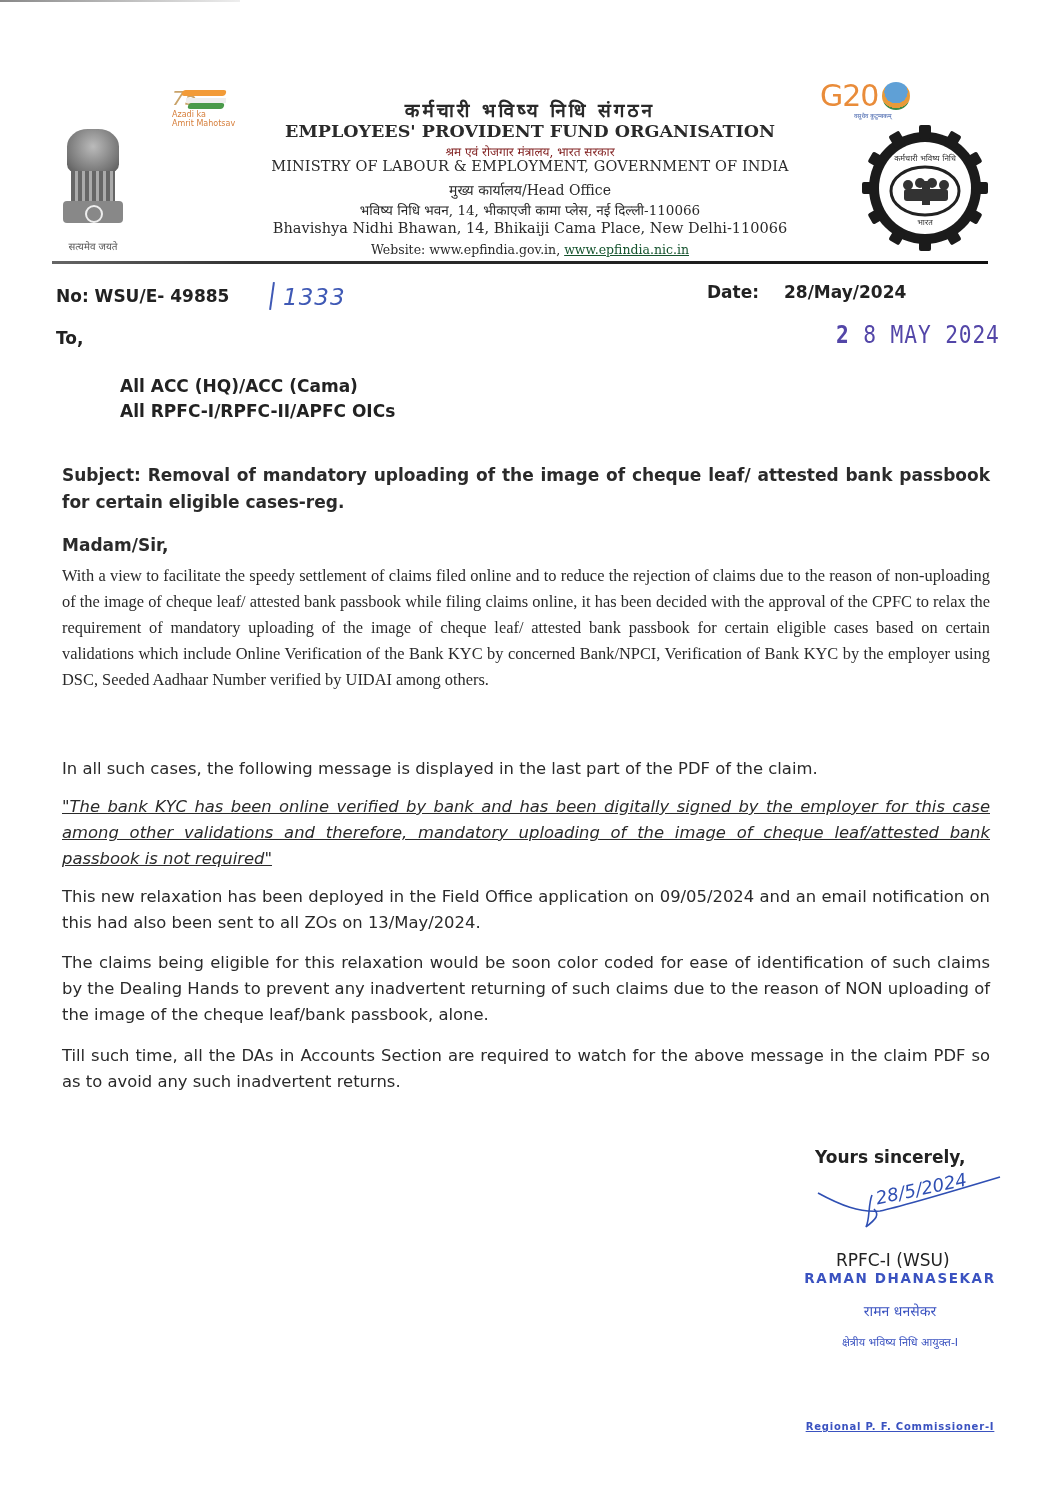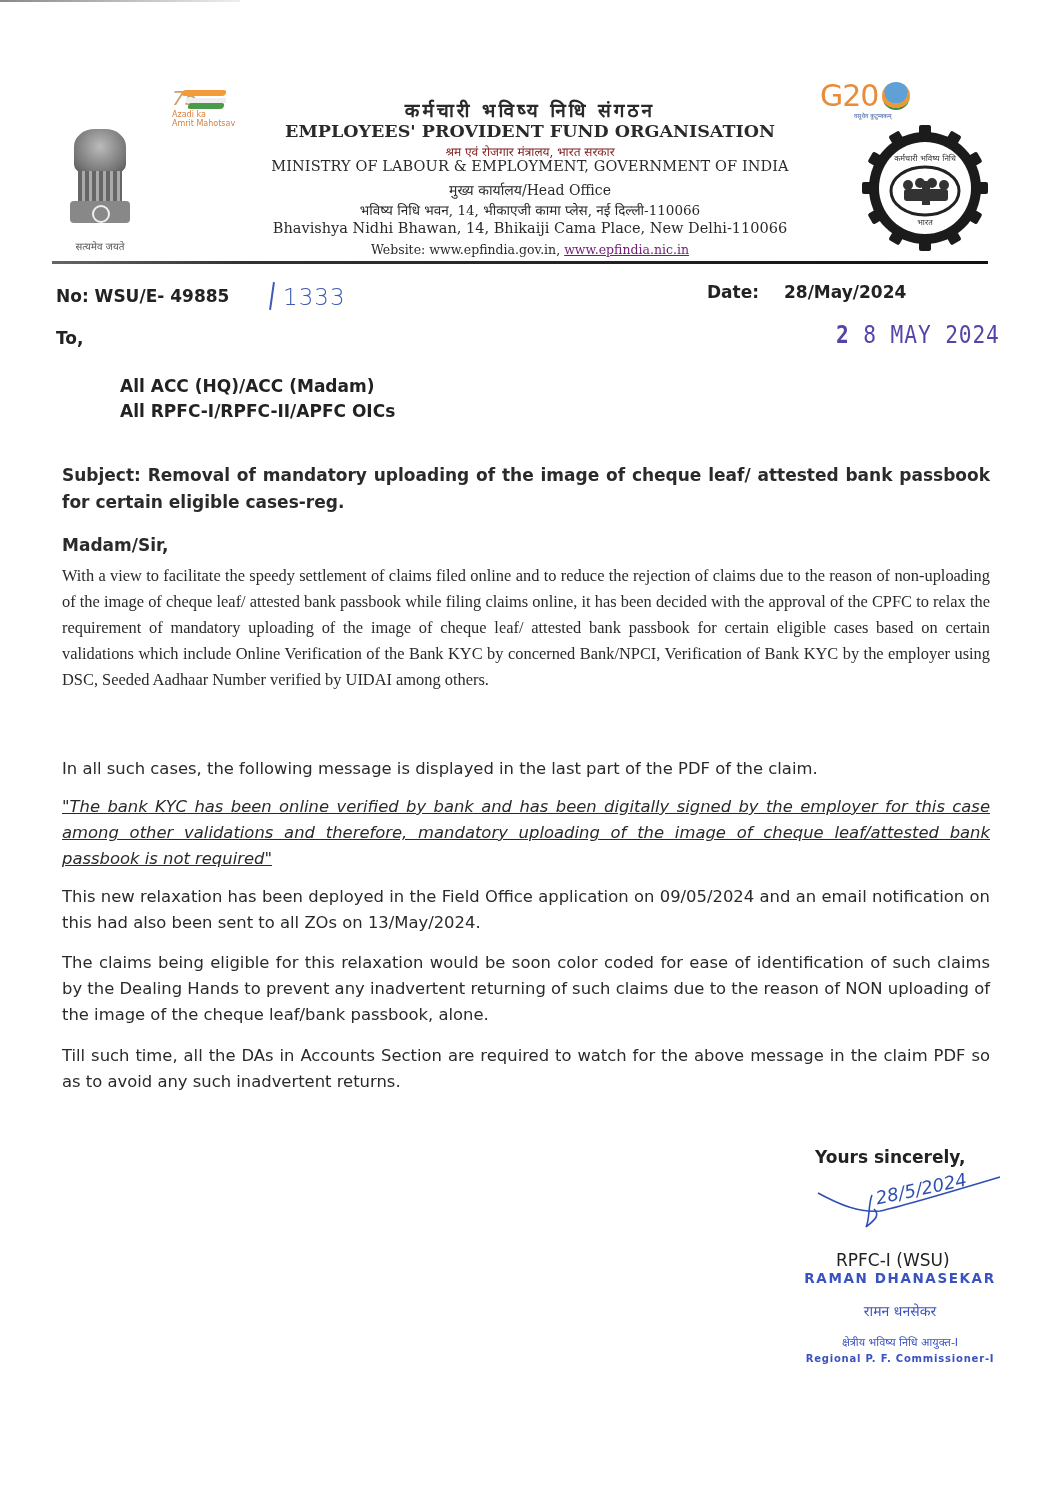--- a/index.html
+++ b/index.html
@@ -13,45 +13,45 @@
   .azadi .flag2 { position:absolute; left:18px; top:12px; width:40px; height:5px; background:#eee; }
   .azadi .flag3 { position:absolute; left:20px; top:17px; width:36px; height:6px; background:#4a9a4a; border-radius:3px; transform:skewX(-15deg); }
   .azadi .seven { position:absolute; left:4px; top:0; font-size:20px; color:#c9a36a; font-family:"DejaVu Sans",sans-serif; font-style:italic; }
   .azadi .txt { position:absolute; left:4px; top:24px; font-size:8px; color:#d67e3a; line-height:9px; font-family:"DejaVu Sans",sans-serif; }
 
   .g20 { left:820px; top:78px; width:110px; height:40px; }
   .g20 .g { font-family:"DejaVu Sans",sans-serif; font-size:30px; color:#e98c3a; letter-spacing:-1px; font-weight:500;}
   .g20 .globe { position:absolute; left:62px; top:4px; width:28px; height:28px; border-radius:50%; background:radial-gradient(circle at 50% 35%, #5fa0d6 0 50%, #e79a3a 51% 70%, #3d8b47 71%); }
   .g20 .sub { position:absolute; left:34px; top:34px; font-size:6px; color:#3b5ca8; font-family:"DejaVu Sans",sans-serif; }
 
-  .emblem { left:60px; top:125px; width:80px; height:130px; }
+  .emblem { left:53px; top:125px; width:80px; height:130px; }
   .emblem .head { position:absolute; left:14px; top:4px; width:52px; height:44px; border-radius:40% 40% 20% 20%; background:radial-gradient(circle at 50% 40%, #bbb, #777 70%, #555); }
   .emblem .body { position:absolute; left:18px; top:46px; width:44px; height:30px; background:repeating-linear-gradient(90deg,#666 0 4px,#aaa 4px 7px); }
   .emblem .base { position:absolute; left:10px; top:76px; width:60px; height:22px; border-radius:4px; background:#888; }
   .emblem .wheel { position:absolute; left:32px; top:80px; width:14px; height:14px; border-radius:50%; border:2px solid #eee; }
   .emblem .motto { position:absolute; left:4px; top:114px; width:72px; font-size:10px; text-align:center; color:#555; font-family:"DejaVu Sans",sans-serif; }
 
   .epfo-logo { left:862px; top:125px; width:126px; height:126px; }
 
   .hdr-center { left:150px; width:760px; text-align:center; color:#2a2a2a; }
   .h-hindi-title { top:97px; font-size:19px; font-weight:bold; letter-spacing:3px; font-family:"DejaVu Serif",serif; }
   .h-org { top:121px; font-size:17.5px; font-weight:bold; font-family:"DejaVu Serif",serif; }
   .h-hindi-min { top:143px; font-size:12px; font-family:"DejaVu Serif",serif; color:#7f1d1d; }
   .h-ministry { top:158px; font-size:14.5px; font-family:"DejaVu Serif",serif; letter-spacing:0.1px; }
   .h-headoffice { top:180px; font-size:14px; font-family:"DejaVu Serif",serif; }
   .h-hindi-addr { top:201px; font-size:13.5px; font-family:"DejaVu Serif",serif; }
   .h-addr { top:220px; font-size:14.5px; font-family:"DejaVu Serif",serif; }
   .h-web { top:242px; font-size:12.5px; font-family:"DejaVu Serif",serif; }
-  .h-web a { color:#701a75; text-decoration:underline; }
+  .h-web a { color:#14532d; text-decoration:underline; }
   .rule { left:52px; top:261px; width:936px; height:3px; background:linear-gradient(90deg,#666,#333 20%,#222 60%,#111); }
 
   
   .refno { left:56px; top:286px; font-size:17px; font-weight:bold; font-family:"DejaVu Sans",sans-serif; color:#222; }
   .hand-sep { left:271px; top:282px; width:2px; height:28px; background:#3f59b5; transform:rotate(8deg); }
-  .hand-num { left:283px; top:284px; font-size:23px; color:#3f59b5; font-family:"DejaVu Sans",sans-serif; font-weight:300; letter-spacing:1px; }
+  .hand-num { left:283px; top:284px; font-size:23px; color:#3f59b5; font-family:"DejaVu Sans",sans-serif; font-style:italic; font-weight:300; letter-spacing:1px; }
   .date-lbl { left:707px; top:282px; font-size:17px; font-weight:bold; font-family:"DejaVu Sans",sans-serif; }
   .date-val { left:784px; top:282px; font-size:17px; font-weight:bold; font-family:"DejaVu Sans",sans-serif; }
   .stamp { left:836px; top:320px; font-size:25px; color:#5346a8; font-family:"DejaVu Sans Mono","Liberation Mono",monospace; letter-spacing:1px; transform:scaleX(0.85); transform-origin:left; }
   .stamp .d1 { font-weight:bold; }
   .to { left:56px; top:328px; font-size:17px; font-weight:bold; font-family:"DejaVu Sans",sans-serif; }
   .addressee { left:120px; font-size:17px; font-weight:bold; font-family:"DejaVu Sans",sans-serif; }
 
   
   .body-text { left:62px; width:928px; font-family:"DejaVu Sans",sans-serif; font-size:16.4px; line-height:26px; color:#2a2a2a; text-align:justify; }
   .subject { top:462px; font-weight:bold; font-size:17px; line-height:27px; }
@@ -65,21 +65,21 @@
 
   
   .yours { left:815px; top:1147px; font-size:17px; font-weight:bold; font-family:"DejaVu Sans",sans-serif; }
   .sig { left:810px; top:1175px; width:200px; height:60px; }
   .sig-date { left:875px; top:1178px; font-size:18px; color:#2f4fb3; font-family:"DejaVu Sans",sans-serif; font-style:italic; transform:rotate(-12deg); }
   .designation { left:836px; top:1250px; font-size:17px; font-weight:normal; font-family:"DejaVu Sans",sans-serif; }
   .seal { left:800px; width:200px; text-align:center; color:#3a52c0; font-family:"DejaVu Sans",sans-serif; }
   .seal-hi-name { top:1301px; font-size:14px; }
   .seal-en-name { top:1270px; font-size:13.5px; font-weight:bold; letter-spacing:1.6px; }
   .seal-hi-title { top:1334px; font-size:11px; }
-  .seal-en-title { top:1353px; font-size:10px; font-weight:bold; letter-spacing:0.8px; }
+  .seal-en-title { top:1421px; font-size:10px; font-weight:bold; letter-spacing:0.8px;text-decoration:underline; }
 </style>
 </head>
 <body>
 
 <div class="scanline"></div>
 
 <div class="abs azadi">
   <span class="seven">75</span>
   <span class="flag1"></span>
     <span class="flag2"></span>
@@ -152,21 +152,21 @@
 <div class="abs hand-sep"></div>
 <div class="abs hand-num">1333</div>
 <div class="abs date-lbl">Date:</div>
 <div class="abs date-val">28/May/2024</div>
 <div class="abs stamp">
   <span class="d1">2</span>
   <span>8 MAY 2024</span>
 </div>
 
 <div class="abs to">To,</div>
-<div class="abs addressee" style="top:376px;">All ACC (HQ)/ACC (Madam)</div>
+<div class="abs addressee" style="top:376px;">All ACC (HQ)/ACC (Cama)</div>
 <div class="abs addressee" style="top:401px;">All RPFC-I/RPFC-II/APFC OICs</div>
 
 <div class="abs body-text subject">Subject: Removal of mandatory uploading of the image of cheque leaf/ attested bank passbook for certain eligible cases-reg.</div>
 <div class="abs body-text salutation">Madam/Sir,</div>
 <div class="abs body-text p1">With a view to facilitate the speedy settlement of claims filed online and to reduce the rejection of claims due to the reason of non-uploading of the image of cheque leaf/ attested bank passbook while filing claims online, it has been decided with the approval of the CPFC to relax the requirement of mandatory uploading of the image of cheque leaf/ attested bank passbook for certain eligible cases based on certain validations which include Online Verification of the Bank KYC by concerned Bank/NPCI, Verification of Bank KYC by the employer using DSC, Seeded Aadhaar Number verified by UIDAI among others.</div>
 <div class="abs body-text p2">In all such cases, the following message is displayed in the last part of the PDF of the claim.</div>
 <div class="abs body-text quote">"The bank KYC has been online verified by bank and has been digitally signed by the employer for this case among other validations and therefore, mandatory uploading of the image of cheque leaf/attested bank passbook is not required"</div>
 <div class="abs body-text p3">This new relaxation has been deployed in the Field Office application on 09/05/2024 and an email notification on this had also been sent to all ZOs on 13/May/2024.</div>
 <div class="abs body-text p4">The claims being eligible for this relaxation would be soon color coded for ease of identification of such claims by the Dealing Hands to prevent any inadvertent returning of such claims due to the reason of NON uploading of the image of the cheque leaf/bank passbook, alone.</div>
 <div class="abs body-text p5">Till such time, all the DAs in Accounts Section are required to watch for the above message in the claim PDF so as to avoid any such inadvertent returns.</div>

